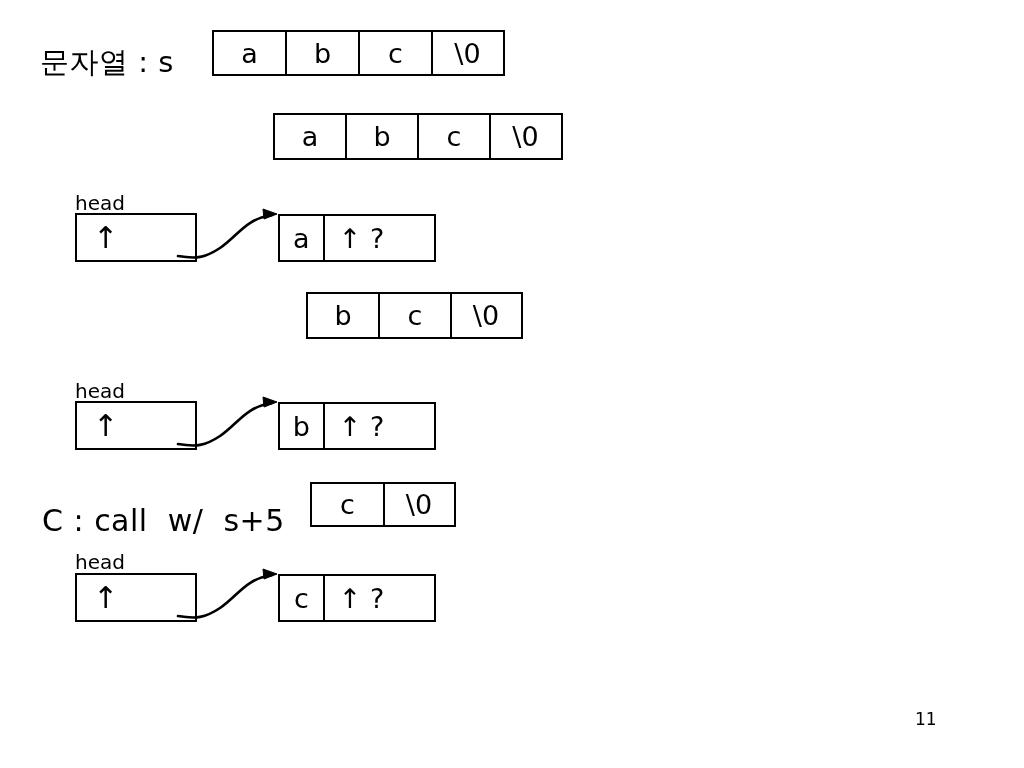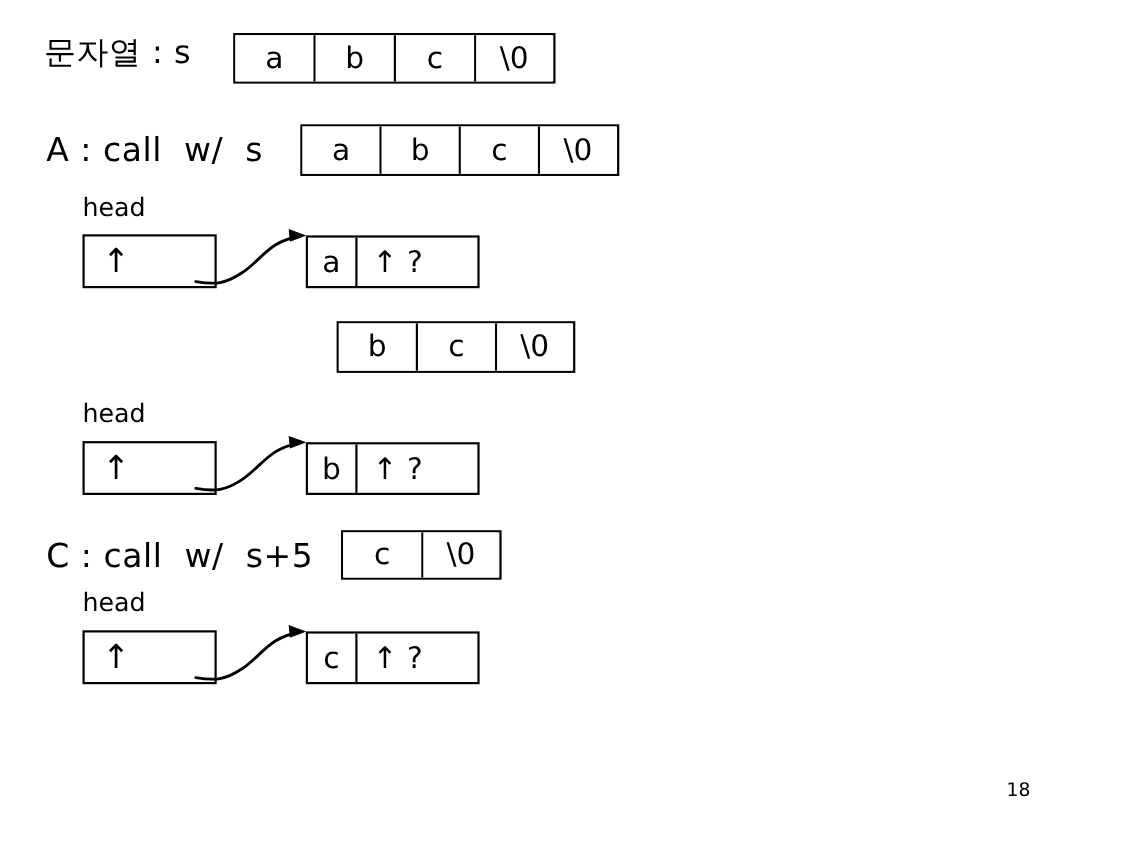--- a/index.html
+++ b/index.html
@@ -24,27 +24,28 @@
   }
 
   
   .label {
     position: absolute;
     white-space: pre;
     font-size: 30px;
     line-height: 1;
     letter-spacing: 0.5px;
     color: #000;
+    margin-top: 15px;
   }
   .label.korean {
     font-family: "DejaVu Sans", "Liberation Sans", sans-serif;
     font-size: 29px;
   }
   .label.head-label {
-    font-size: 23px;
+    font-size: 20px;
     letter-spacing: 0px;
   }
 
   
   .array-box {
     position: absolute;
     display: flex;
     box-sizing: border-box;
     border: 2.5px solid #000;
     background: #fff;
@@ -128,21 +129,20 @@
 
   <div class="label korean" style="left:40px; top:33px;">문자열 : s</div>
 
   <div class="array-box" style="left:212px; top:30px; width:293px; height:46px;">
     <div class="array-cell" style="width:73px;">a</div>
     <div class="array-cell" style="width:73px;">b</div>
     <div class="array-cell" style="width:73px;">c</div>
     <div class="array-cell" style="width:69px;">\0</div>
   </div>
 
-  <div class="label" style="left:42px; top:122px;">A : call  w/  s</div>
 
   <div class="array-box" style="left:273px; top:113px; width:290px; height:47px;">
     <div class="array-cell" style="width:72px;">a</div>
     <div class="array-cell" style="width:72px;">b</div>
     <div class="array-cell" style="width:72px;">c</div>
     <div class="array-cell" style="width:69px;">\0</div>
   </div>
 
   <div class="label head-label" style="left:75px; top:178px;">head</div>
 
@@ -199,15 +199,15 @@
   <svg class="connector" style="left:0px; top:0px; width:1024px; height:768px;">
     <path d="M 178 616 C 196 619, 205 618, 220 608 C 238 596, 245 579, 272 575" fill="none" stroke="#000" stroke-width="2.6" stroke-linecap="round"></path>
     <path d="M 277 574 L 263 569 L 264 579 Z" fill="#000" stroke="#000" stroke-width="1"></path>
   </svg>
 
   <div class="node-box" style="left:278px; top:574px; width:158px; height:48px;">
     <div class="node-data" style="width:45px;">c</div>
     <div class="node-next" style="width:110px;">↑ ?</div>
   </div>
 
-  <div class="page-number" style="left:915px; top:711px;">18</div>
+  <div class="page-number" style="left:915px; top:711px;">11</div>
 
 </div>
 
 </body></html>

